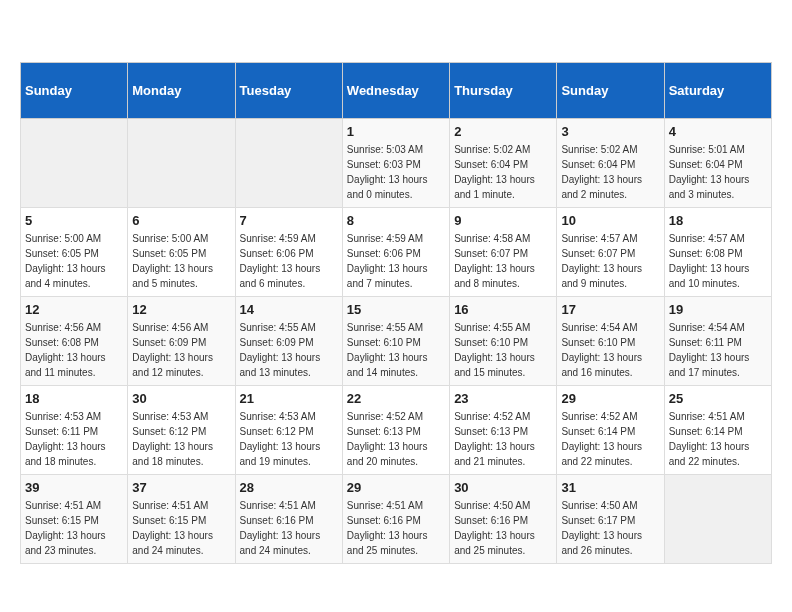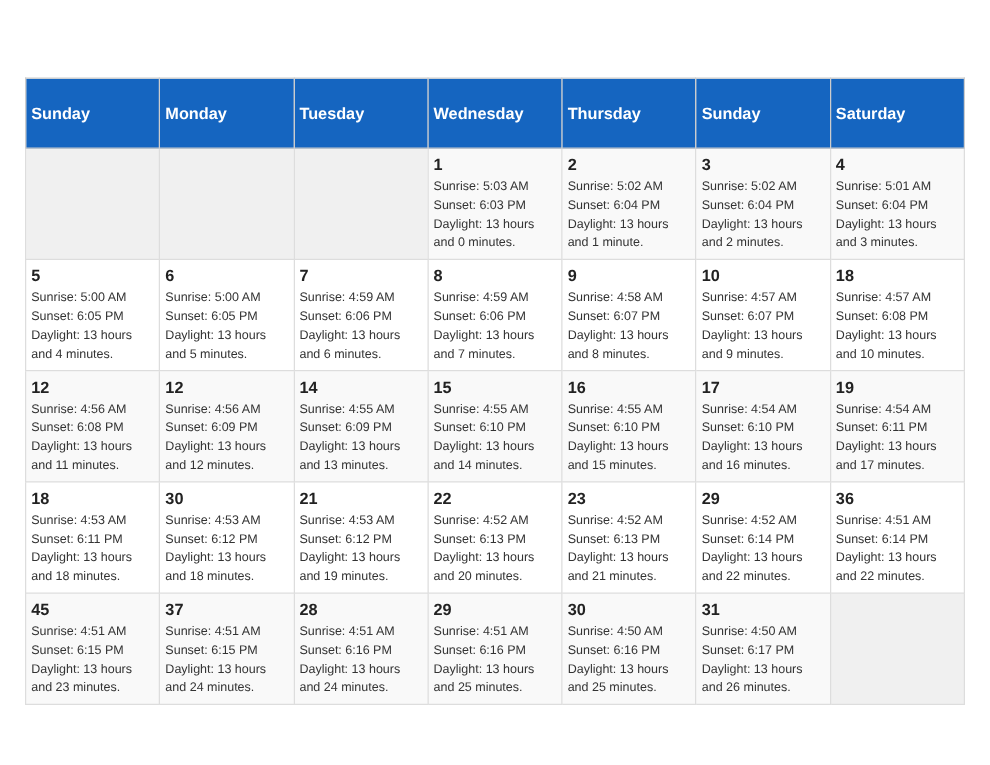--- a/index.html
+++ b/index.html
@@ -292,30 +292,30 @@
 and 21 minutes.</div>
         </td>
         <td>
           <span class="day-num">29</span>
           <div class="day-info" style="white-space: pre-line;">Sunrise: 4:52 AM
 Sunset: 6:14 PM
 Daylight: 13 hours
 and 22 minutes.</div>
         </td>
         <td>
-          <span class="day-num">36</span>
+          <span class="day-num">25</span>
           <div class="day-info" style="white-space: pre-line;">Sunrise: 4:51 AM
 Sunset: 6:14 PM
 Daylight: 13 hours
 and 22 minutes.</div>
         </td>
       </tr>
       <tr>
         <td>
-          <span class="day-num">45</span>
+          <span class="day-num">39</span>
           <div class="day-info" style="white-space: pre-line;">Sunrise: 4:51 AM
 Sunset: 6:15 PM
 Daylight: 13 hours
 and 23 minutes.</div>
         </td>
         <td>
           <span class="day-num">37</span>
           <div class="day-info" style="white-space: pre-line;">Sunrise: 4:51 AM
 Sunset: 6:15 PM
 Daylight: 13 hours

